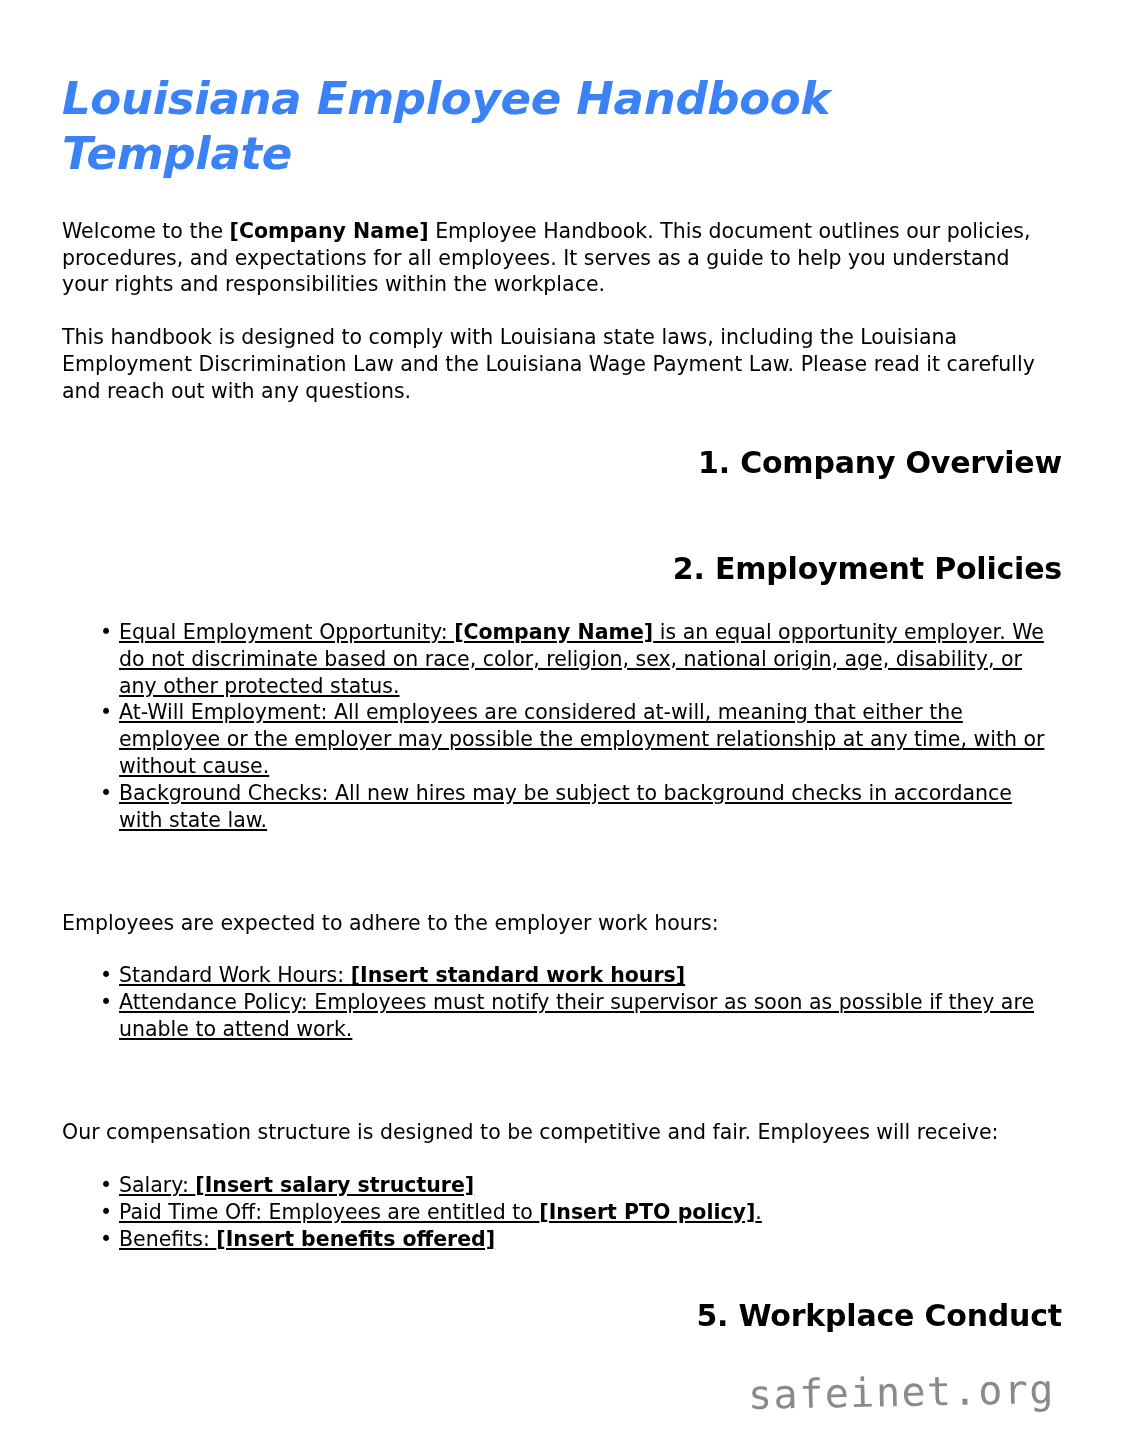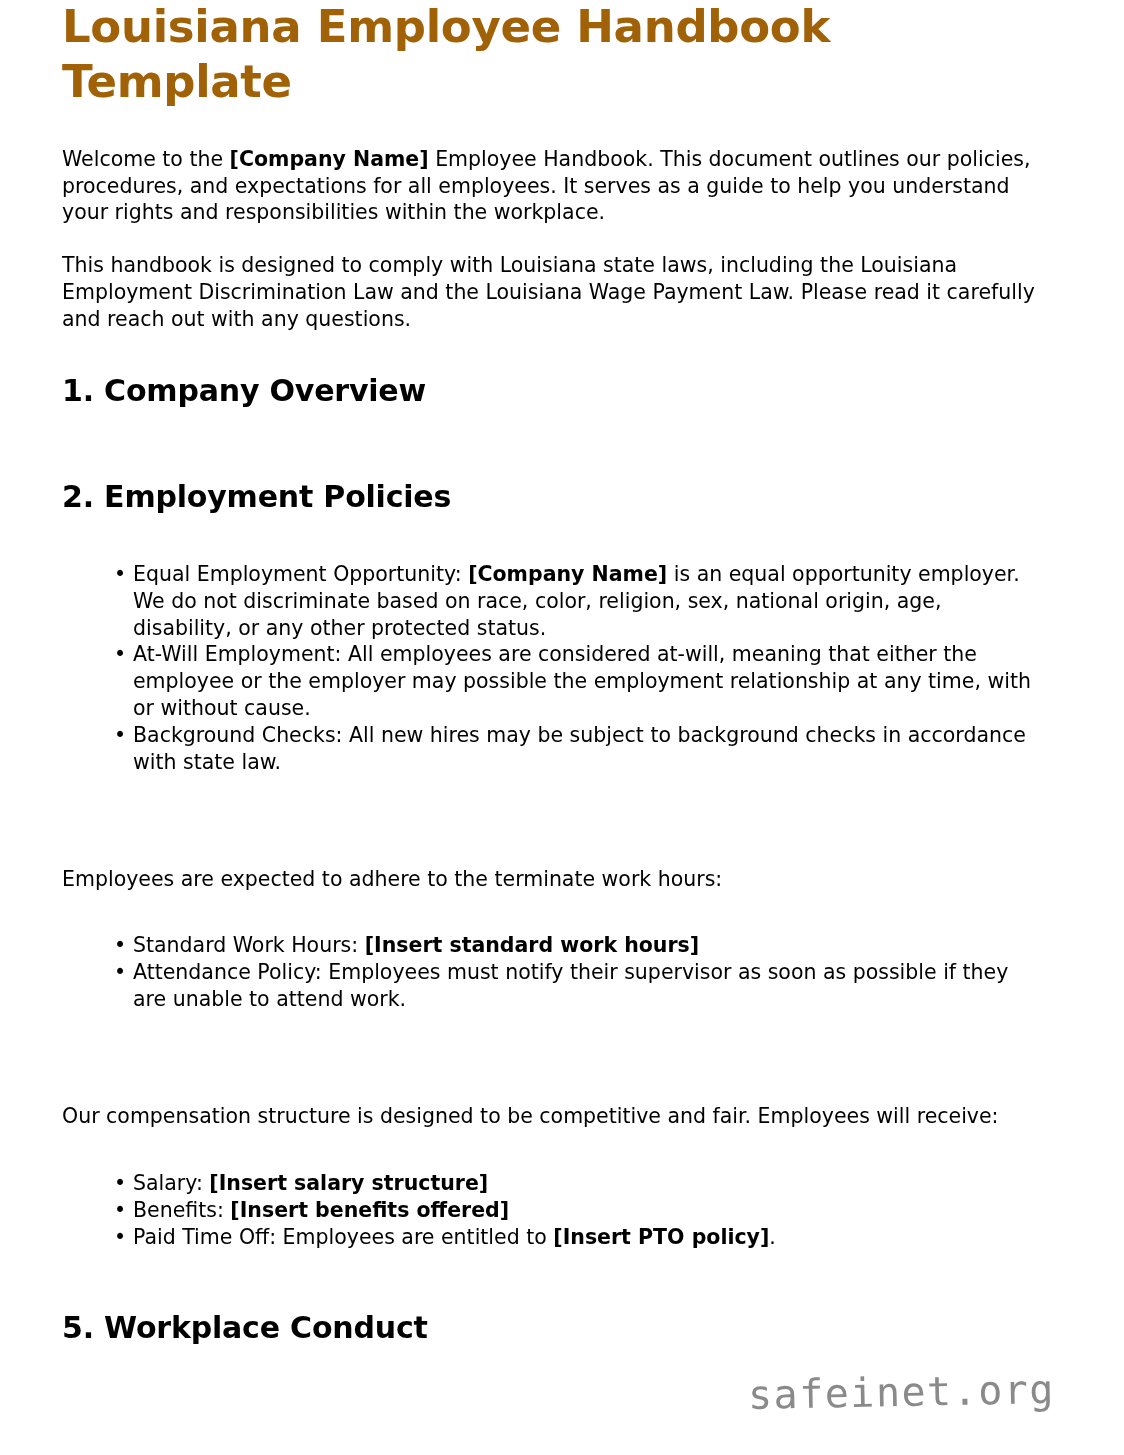--- a/index.html
+++ b/index.html
@@ -33,43 +33,47 @@
     top: 0;
     width: 1000px;
   }
 
   h1.doc-title {
     font-size: 45px;
     font-weight: bold;
     line-height: 1.22;
     letter-spacing: -0.3px;
     margin: 0;
-    color: #a16207;
+    padding-top: 72px;
+    color: #3b82f6;
+    font-style: italic;
   }
 
   h2.section-heading {
     font-size: 30px;
     font-weight: bold;
     line-height: 1.2;
     letter-spacing: -0.2px;
     margin: 0;
     color: #000;
+    text-align: right;
   }
 
   p.body-text {
     font-size: 20.5px;
     line-height: 1.31;
     margin: 0;
     color: #000;
   }
 
   ul.bullets {
-    margin: 16px;
+    margin: 2px;
     padding: 0;
     list-style: none;
+    text-decoration: underline;
   }
 
   ul.bullets > li {
     font-size: 20.5px;
     line-height: 1.31;
     position: relative;
     padding-left: 55px;
     margin: 0;
     color: #000;
   }
@@ -142,42 +146,42 @@
         <li><span>Equal Employment Opportunity: </span><b>[Company Name]</b><span> is an equal opportunity employer. We do not discriminate based on race, color, religion, sex, national origin, age, disability, or any other protected status.</span></li>
         <li><span>At-Will Employment: All employees are considered at-will, meaning that either the employee or the employer may possible the employment relationship at any time, with or without cause.</span></li>
         <li><span>Background Checks: All new hires may be subject to background checks in accordance with state law.</span></li>
       </ul>
 
     <div class="sp-list-h2"></div>
 
 
     <div class="sp-h2-para"></div>
 
-    <p class="body-text rich"><span>Employees are expected to adhere to the terminate work hours:</span></p>
+    <p class="body-text rich"><span>Employees are expected to adhere to the employer work hours:</span></p>
 
     <div class="sp-para-list"></div>
 
     <ul class="bullets">
         <li><span>Standard Work Hours: </span><b>[Insert standard work hours]</b></li>
         <li><span>Attendance Policy: Employees must notify their supervisor as soon as possible if they are unable to attend work.</span></li>
       </ul>
 
     <div class="sp-list-h2"></div>
 
 
     <div class="sp-h2-para"></div>
 
     <p class="body-text rich"><span>Our compensation structure is designed to be competitive and fair. Employees will receive:</span></p>
 
     <div class="sp-para-list"></div>
 
     <ul class="bullets">
         <li><span>Salary: </span><b>[Insert salary structure]</b></li>
+        <li><span>Paid Time Off: Employees are entitled to </span><b>[Insert PTO policy]</b><span>.</span></li>
         <li><span>Benefits: </span><b>[Insert benefits offered]</b></li>
-        <li><span>Paid Time Off: Employees are entitled to </span><b>[Insert PTO policy]</b><span>.</span></li>
       </ul>
 
     <div class="sp-list-h2"></div>
 
     <h2 class="section-heading">5. Workplace Conduct</h2>
 
   </div>
 
   <div class="watermark" style="color: rgb(138, 138, 138);">safeinet.org</div>
 

